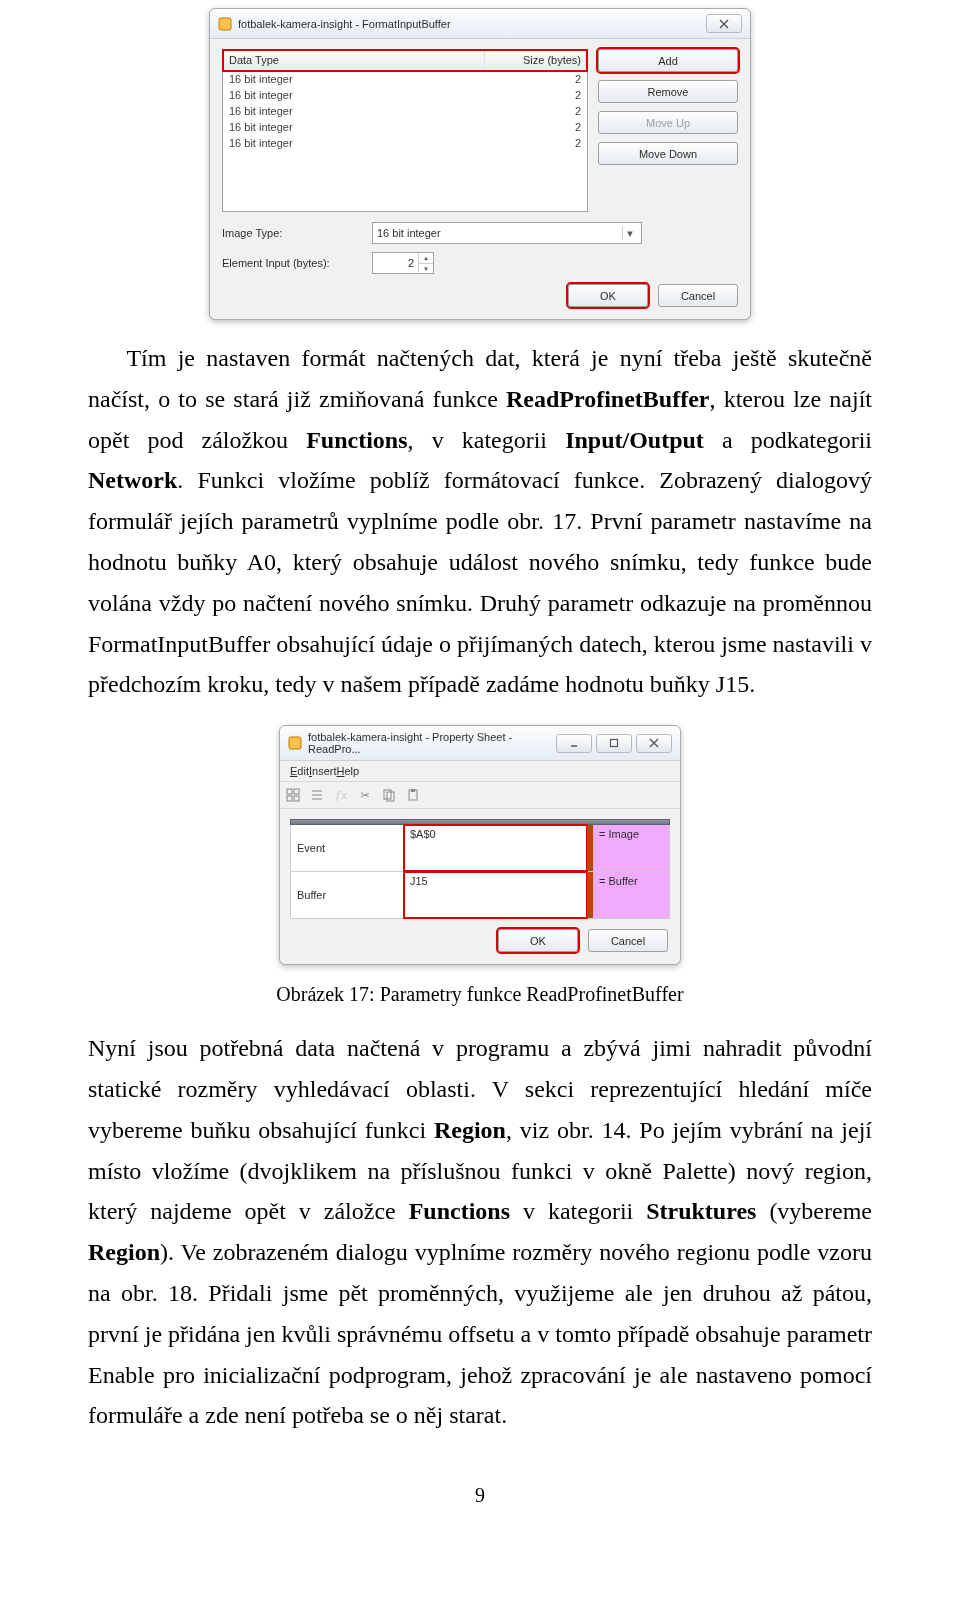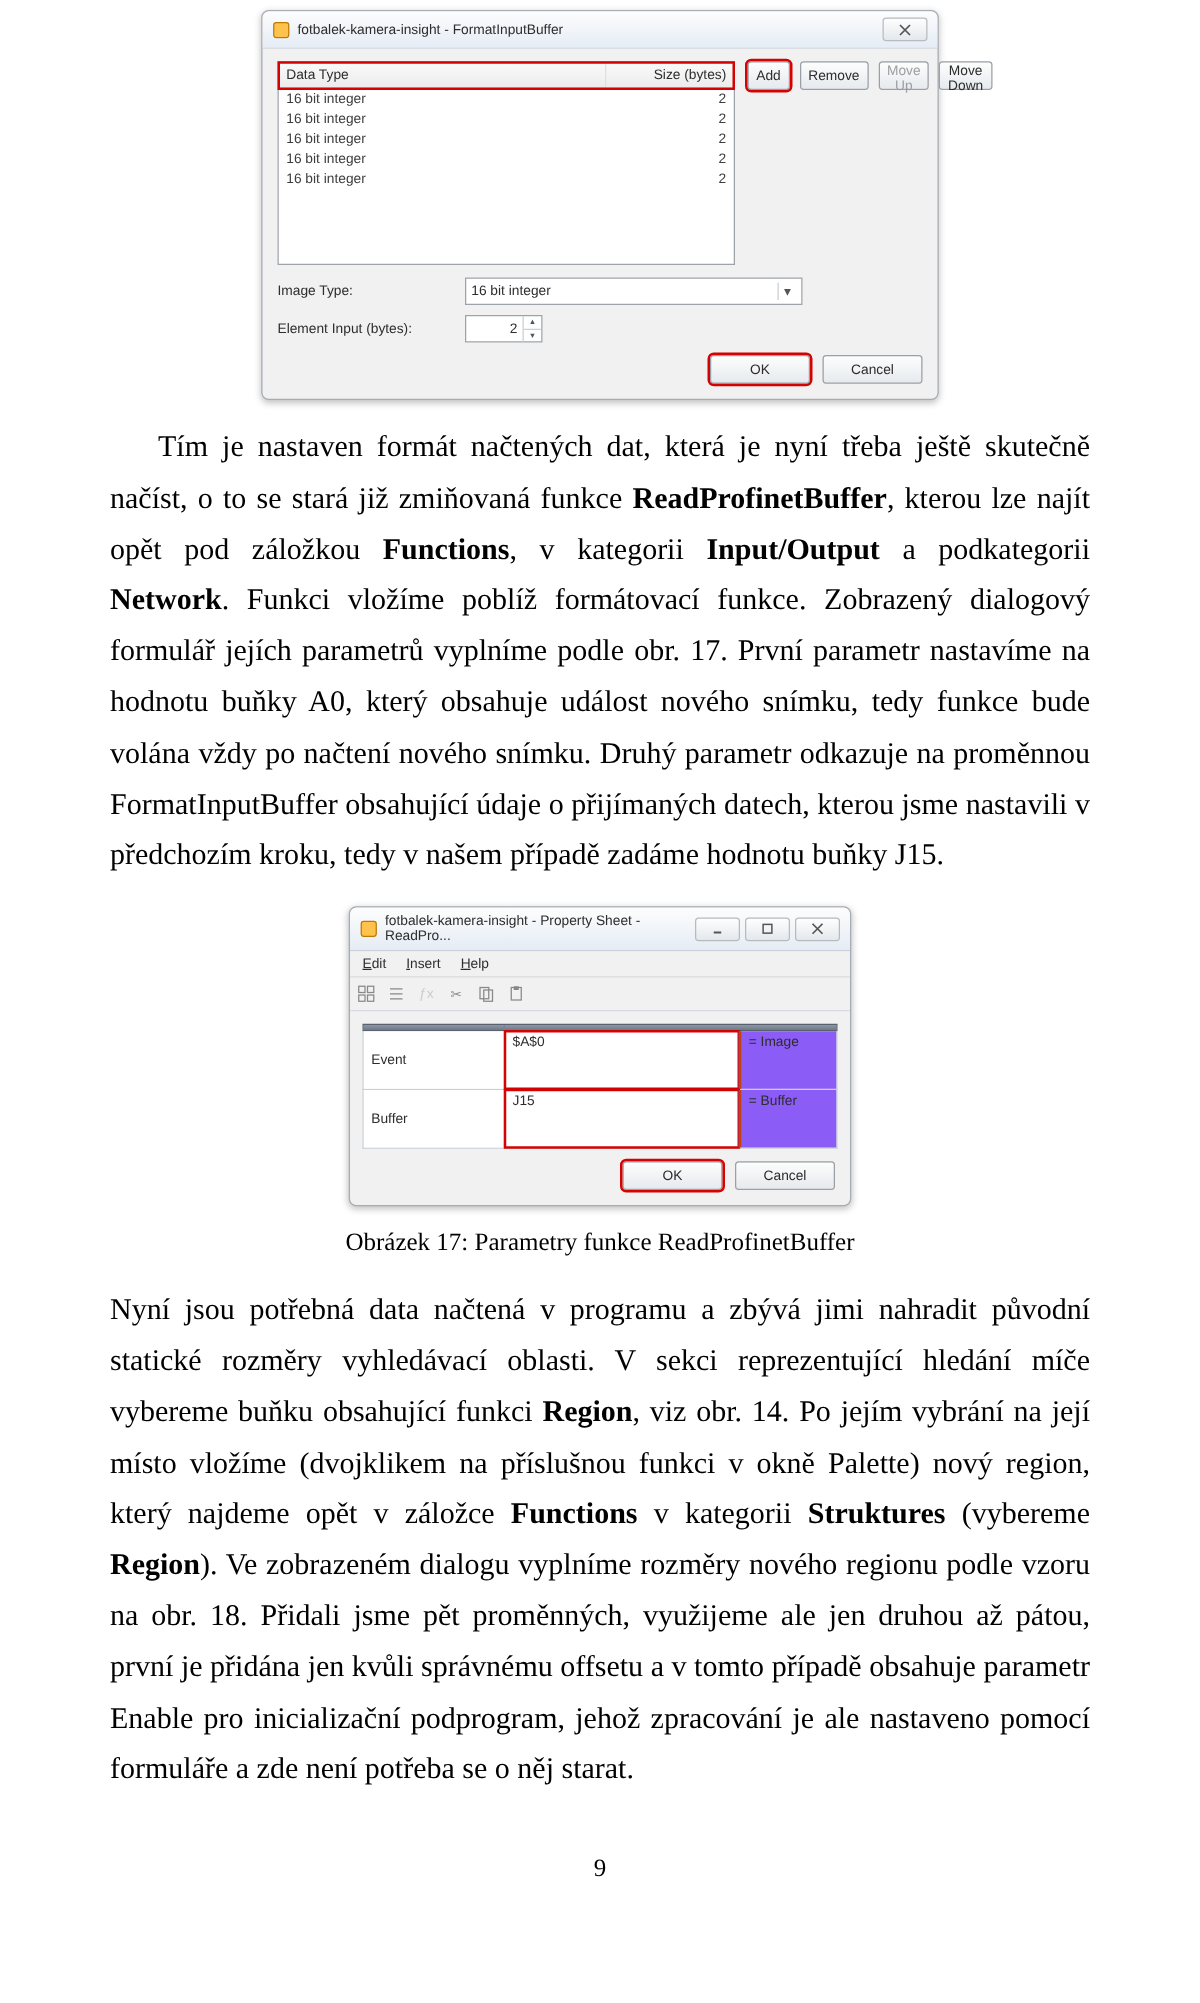--- a/index.html
+++ b/index.html
@@ -65,21 +65,21 @@
     font-size:11px;
     outline:2px solid #d30303;
     outline-offset:-1px;
   }
   .list-head .c1 { flex:1; padding:4px 6px; border-right:1px solid #dde0e4;}
   .list-head .c2 { width:90px; padding:4px 6px; text-align:right;}
   .list-row { display:flex; font-size:11px; color:#3d3d3d;}
   .list-row .c1 { flex:1; padding:2px 6px;}
   .list-row .c2 { width:90px; padding:2px 6px; text-align:right;}
   .list-wrap .rest { height:60px; }
-  .btn-col { display:flex; gap:8px; width:140px; }
+  .btn-col { display:flex; flex-direction:column; gap:8px; width:140px; }
   button.win {
     height:23px;
     border:1px solid #9aa0a6;
     border-radius:3px;
     background:linear-gradient(#fdfdfd,#e6eaee);
     font: inherit;
     font-size:11px;
     color:#2c2c2c;
     cursor:pointer;
   }
@@ -121,21 +121,21 @@
   .dlg-foot {
     display:flex;
     justify-content:flex-end;
     gap:10px;
     padding:0 12px 12px 12px;
   }
   .dlg-foot button { width:80px; }
 
   .dialog.small { width:400px; }
   .menubar {
-    display:flex; gap:16px;
+    display:flex; gap:0;
     padding:4px 10px;
     border-bottom:1px solid #d7dbdf;
     font-size:11px;
   }
   .menubar span u { text-decoration: underline; }
   .tbar {
     display:flex; gap:6px;
     padding:4px 4px;
     border-bottom:1px solid #d7dbdf;
   }
@@ -155,21 +155,21 @@
   .prop-head div:first-child { width:100px; padding:2px 6px; border-right:1px solid #7a838f;}
   .prop-head div:nth-child(2) { flex:1; padding:2px 6px;}
   .prop-row {
     display:flex;
     border:1px solid #c9cfd6;
     border-top:none;
     font-size:11px;
   }
   .prop-row .pc1 { width:100px; padding:17px 6px; border-right:1px solid #c9cfd6; background:#fff;}
   .prop-row .pc2 { flex:1; padding:3px 6px; background:#fff; outline:2px solid #d30303; outline-offset:-1px;}
-  .prop-row .pc3 { width:64px; padding:3px 6px; background:#8b5cf6; border-left:2px solid #c2410c;}
+  .prop-row .pc3 { width:64px; padding:3px 6px; background:#f0abfc; border-left:6px solid #c2410c;}
 
   .caption {
     text-align:center;
     font-size:20px;
     margin: 10px 0 22px 0;
   }
   .body-text {
     font-size:24px;
     line-height:1.7;
     text-align:justify;

